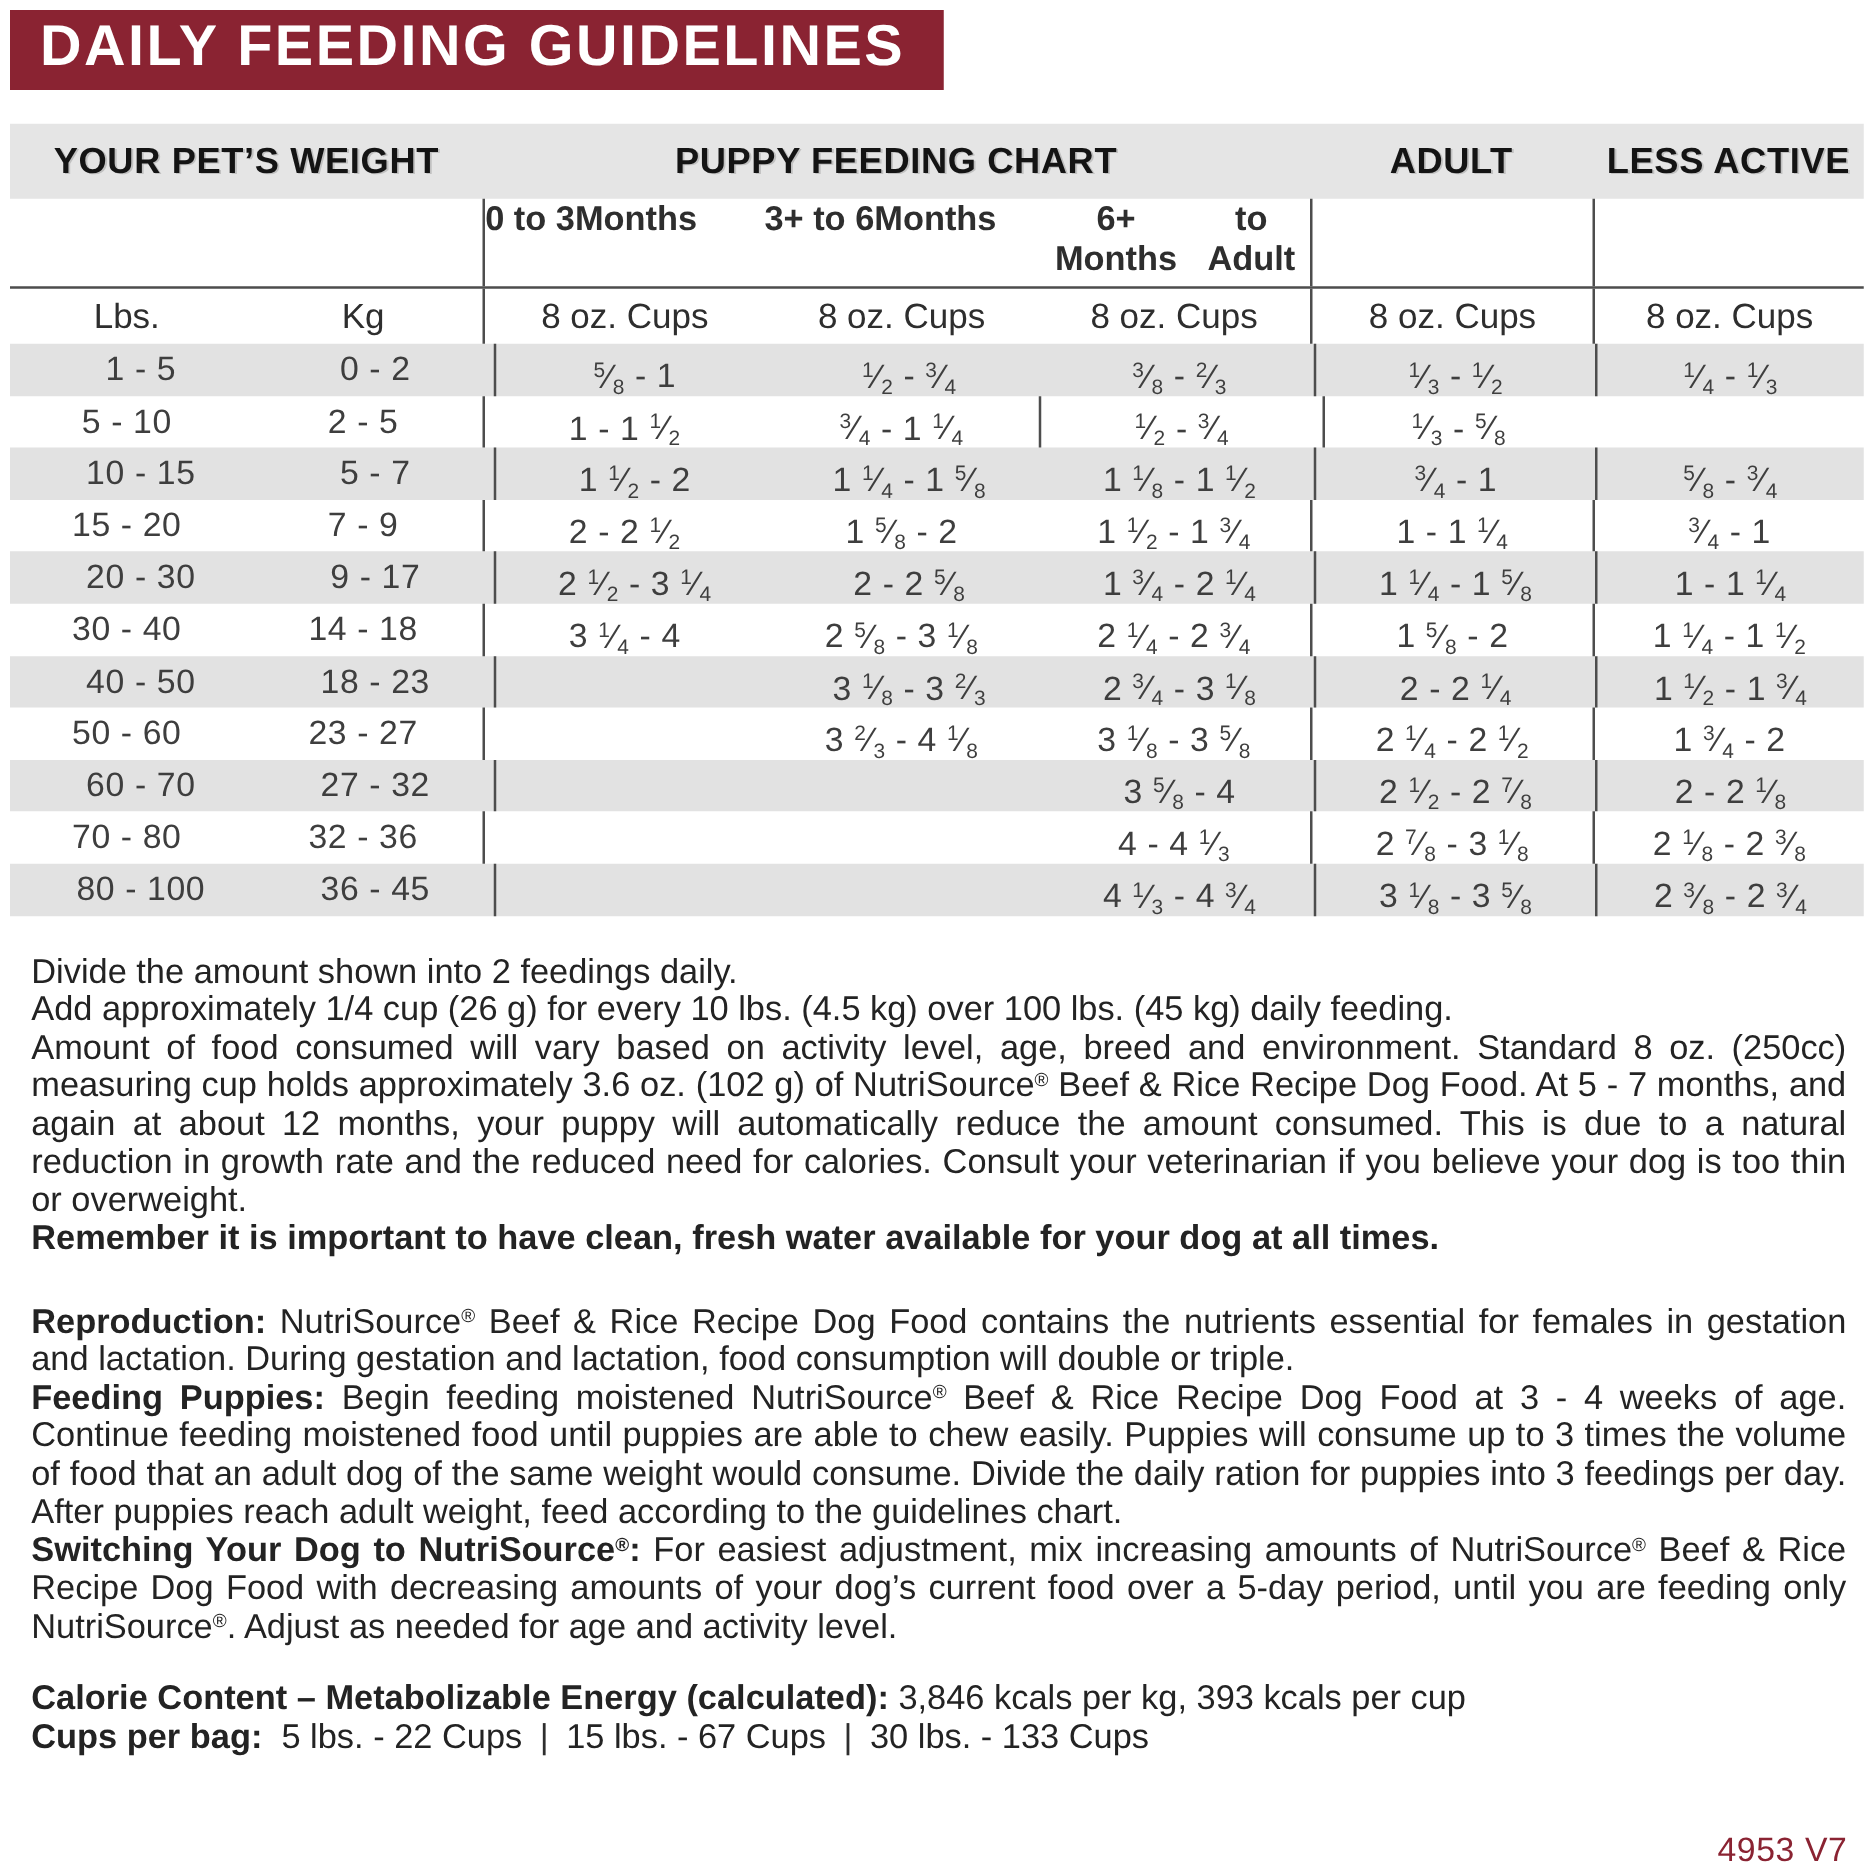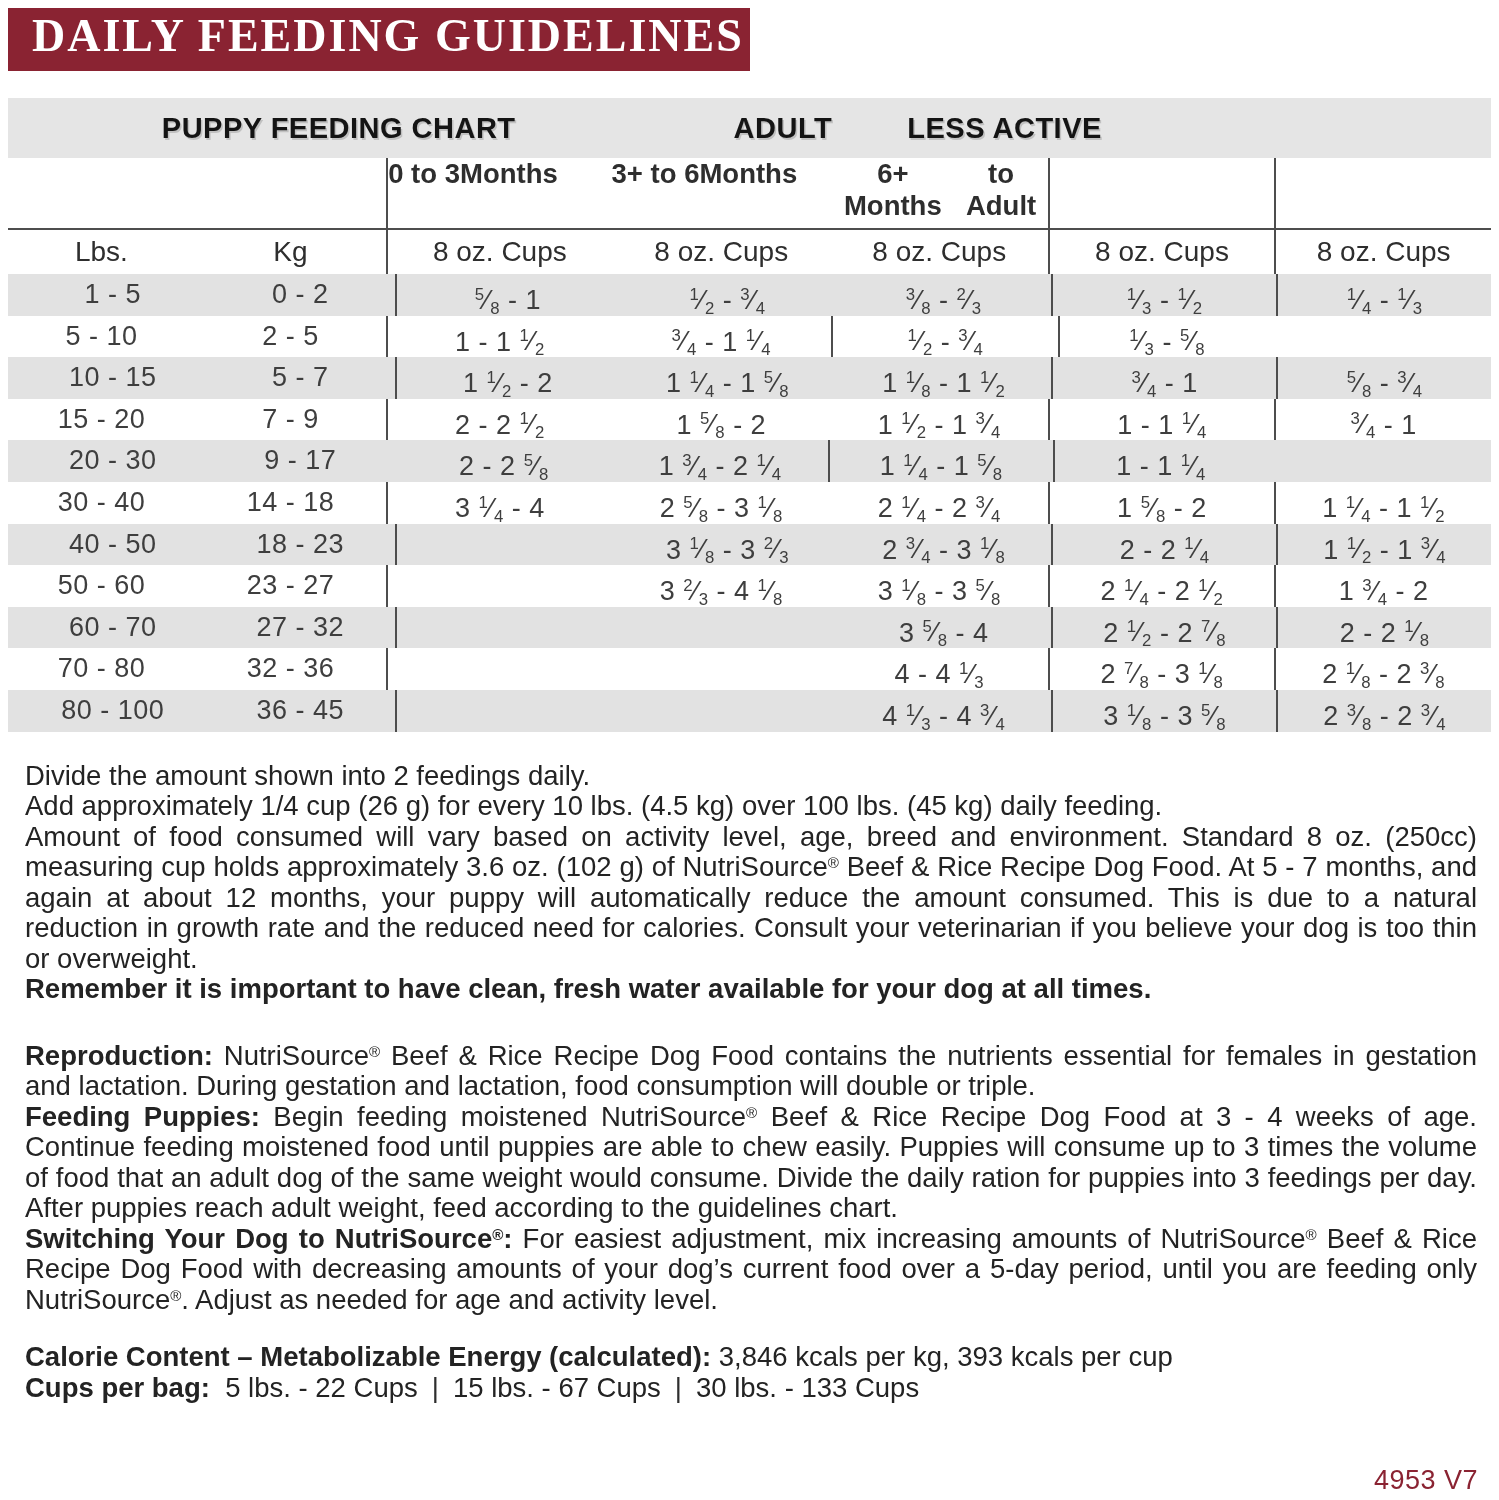--- a/index.html
+++ b/index.html
@@ -12,21 +12,21 @@
   }
   html,body{margin:0;padding:0;}
   body{
     width:1499px;height:1500px;background:#ffffff;overflow:hidden;
     font-family:"Liberation Sans","DejaVu Sans",sans-serif;color:var(--body);
     position:relative;
   }
   *{box-sizing:border-box;}
 
   
-  .title-bar{display:inline-block;background:var(--maroon);margin:8px 0 0 8px;padding:1px 6px 9px 24px;font-family:Liberation Serif, serif;}
+  .title-bar{display:inline-block;background:var(--maroon);margin:8px 0 0 8px;padding:1px 31px 9px 24px;}
   .title-bar span{color:#ffffff;font-weight:bold;font-size:46px;letter-spacing:2px;}
 
   
   .ftable{margin:27px 8px 0 8px;}
   .group-row{display:flex;align-items:center;background:var(--band);height:60px;}
   .gcell{text-align:center;font-weight:bold;font-size:29px;color:#141414;letter-spacing:0.5px;
          text-shadow:1.5px 1.5px 0 rgba(110,110,110,0.30);}
   .g0{width:25.5%}.g1{width:44.6%}.g2{width:15.3%}.g3{width:14.6%}
 
   .row{display:flex;}
@@ -66,20 +66,21 @@
 
 <div>
 
   <div class="title-bar">
     <span>DAILY FEEDING GUIDELINES</span>
   </div>
 
   <div class="ftable">
 
     <div class="group-row">
+      <div class="gcell g0">YOUR PET’S WEIGHT</div>
       <div class="gcell g1">PUPPY FEEDING CHART</div>
       <div class="gcell g2">ADULT</div>
       <div class="gcell g3">LESS ACTIVE</div>
     </div>
 
     <div class="row age-row">
       <div class="cell c0"></div>
       <div class="cell c1"></div>
       <div class="cell c2 vl">
         <span>0 to 3</span>
@@ -139,20 +140,21 @@
           <div class="cell c1">7 - 9</div>
           <div class="cell c2 vl">2 - 2 <span class="fr"><span class="n">1</span><span class="sl">⁄</span><span class="d">2</span></span></div>
           <div class="cell c3">1 <span class="fr"><span class="n">5</span><span class="sl">⁄</span><span class="d">8</span></span> - 2</div>
           <div class="cell c4">1 <span class="fr"><span class="n">1</span><span class="sl">⁄</span><span class="d">2</span></span> - 1 <span class="fr"><span class="n">3</span><span class="sl">⁄</span><span class="d">4</span></span></div>
           <div class="cell c5 vl">1 - 1 <span class="fr"><span class="n">1</span><span class="sl">⁄</span><span class="d">4</span></span></div>
           <div class="cell c6 vl"><span class="fr"><span class="n">3</span><span class="sl">⁄</span><span class="d">4</span></span> - 1</div>
         </div>
         <div class="row data-row stripe">
           <div class="cell c0">20 - 30</div>
           <div class="cell c1">9 - 17</div>
+          <div class="cell c2 vl">2 <span class="fr"><span class="n">1</span><span class="sl">⁄</span><span class="d">2</span></span> - 3 <span class="fr"><span class="n">1</span><span class="sl">⁄</span><span class="d">4</span></span></div>
           <div class="cell c3">2 - 2 <span class="fr"><span class="n">5</span><span class="sl">⁄</span><span class="d">8</span></span></div>
           <div class="cell c4">1 <span class="fr"><span class="n">3</span><span class="sl">⁄</span><span class="d">4</span></span> - 2 <span class="fr"><span class="n">1</span><span class="sl">⁄</span><span class="d">4</span></span></div>
           <div class="cell c5 vl">1 <span class="fr"><span class="n">1</span><span class="sl">⁄</span><span class="d">4</span></span> - 1 <span class="fr"><span class="n">5</span><span class="sl">⁄</span><span class="d">8</span></span></div>
           <div class="cell c6 vl">1 - 1 <span class="fr"><span class="n">1</span><span class="sl">⁄</span><span class="d">4</span></span></div>
         </div>
         <div class="row data-row">
           <div class="cell c0">30 - 40</div>
           <div class="cell c1">14 - 18</div>
           <div class="cell c2 vl">3 <span class="fr"><span class="n">1</span><span class="sl">⁄</span><span class="d">4</span></span> - 4</div>
           <div class="cell c3">2 <span class="fr"><span class="n">5</span><span class="sl">⁄</span><span class="d">8</span></span> - 3 <span class="fr"><span class="n">1</span><span class="sl">⁄</span><span class="d">8</span></span></div>

